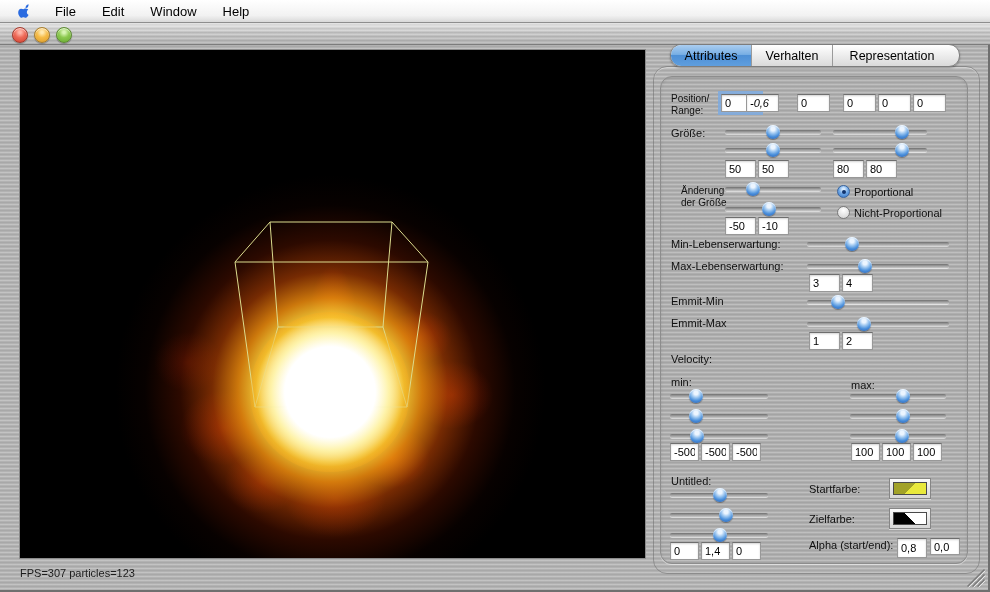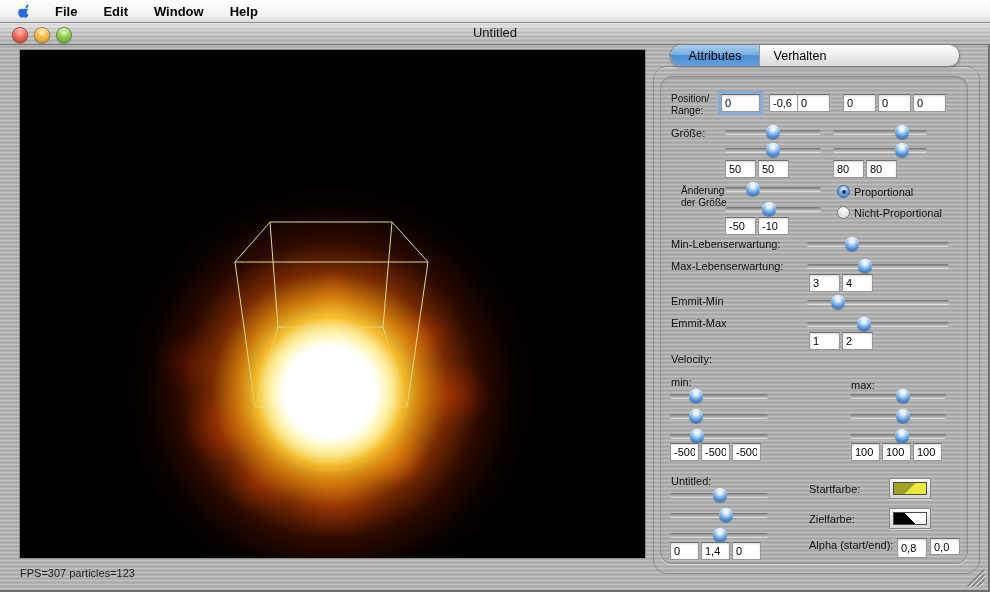--- a/index.html
+++ b/index.html
@@ -18,21 +18,21 @@
   }
   
   .menubar{
     position:absolute;left:0;top:0;width:990px;height:22px;
     background:linear-gradient(180deg,#ffffff,#f2f2f2 70%,#d9d9d9);
     border-bottom:1px solid #8e8e8e;
     display:flex;align-items:center;font-size:13px;color:#000;z-index:30;
   }
   .menubar .apple{width:15px;height:16px;margin-left:18px;margin-right:22px;}
   .menubar .appname{font-weight:bold;margin-right:24px;}
-  .menubar .mitem{margin-right:26px;font-weight:bold;}
+  .menubar .mitem{margin-right:26px;}
   
   .window-frame{position:absolute;left:0;top:22px;width:988px;height:568px;
     border-right:2px solid #6f6f6f;border-bottom:2px solid #6f6f6f;z-index:1;}
   .titlebar{
     position:absolute;left:0;top:22px;width:990px;height:22px;
     background-color:#c6c6c6;
     background-image:linear-gradient(180deg,rgba(255,255,255,.6),rgba(255,255,255,0) 45%,rgba(0,0,0,.10)),
       repeating-linear-gradient(180deg, rgba(255,255,255,.25) 0 1px, rgba(0,0,0,0) 1px 2px, rgba(0,0,0,.07) 2px 3px, rgba(0,0,0,0) 3px 4px);
     border-bottom:1px solid #7c7c7c;z-index:20;
   }
@@ -117,50 +117,50 @@
   <span class="mitem">Edit</span>
   <span class="mitem">Window</span>
   <span class="mitem">Help</span>
 </div>
 
 <div class="window-frame"></div>
 <div class="titlebar">
   <span class="tl red"></span>
   <span class="tl yellow"></span>
   <span class="tl green"></span>
-  <div class="title">Untitled</div>
 </div>
 
 <div class="content">
 
   <div class="viewport">
     <svg width="625" height="508" viewBox="0 0 625 508">
       <path fill="none" stroke="#dcdc8e" stroke-width="1" d="M250,172 L372,172 L408,212 L215,212 Z
            M258,277 L363,277 L387,357 L235,357 Z
            M250,172 L258,277 M372,172 L363,277 M408,212 L387,357 M215,212 L235,357"></path>
     </svg>
     <div class="core-glow"></div>
   </div>
 
   <div class="statusbar-text">FPS=307 particles=123</div>
 
   <div class="tabbar">
-    <div class="tab selected" style="width:88px">Attributes</div>
+    <div class="tab selected" style="width:80px">Attributes</div>
     <div class="tab" style="width:80px">Verhalten</div>
+    <div class="tab" style="width:118px">Representation</div>
   </div>
 
   <div class="outer-bezel"></div>
   <div class="groupbox">
 
     <div class="lbl small" style="left:10px;top:16px">
       <div>Position/</div>
       <div>Range:</div>
     </div>
     <input class="tfield focused" style="left: 60px; top: 17px; width: 39px;" value="0">
-    <input class="tfield" style="left: 108px; top: 17px;" value="-0,6">
+    <input class="tfield" style="left: 85px; top: 17px; font-style: italic;" value="-0,6">
     <input class="tfield" style="left: 136px; top: 17px;" value="0">
     <input class="tfield" style="left: 182px; top: 17px;" value="0">
     <input class="tfield" style="left: 217px; top: 17px;" value="0">
     <input class="tfield" style="left: 252px; top: 17px;" value="0">
 
     <div class="lbl" style="left:10px;top:50px">Größe:</div>
     <div class="slider" style="left:64px;top:48px;width:96px">
       <div class="track"></div>
       <div class="thumb" style="left: 50%;"></div>
     </div>

